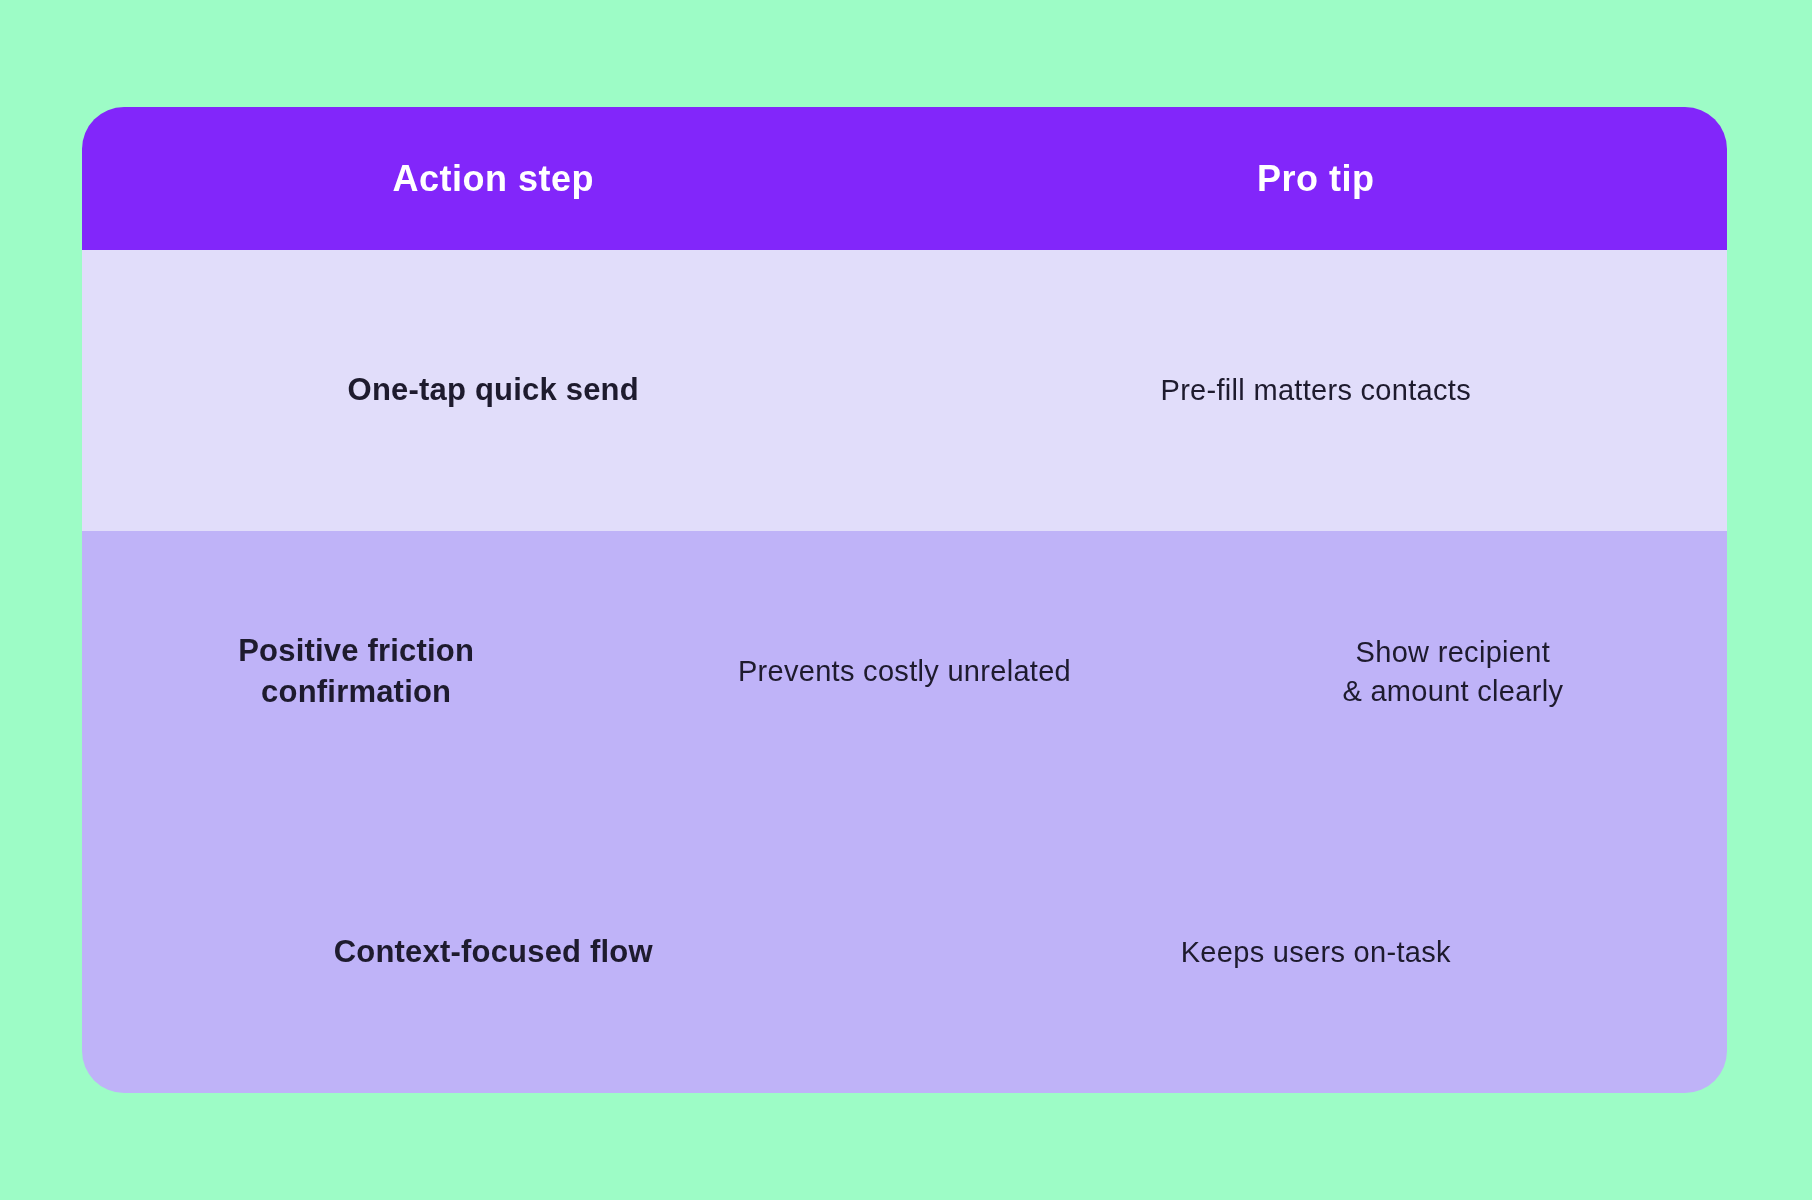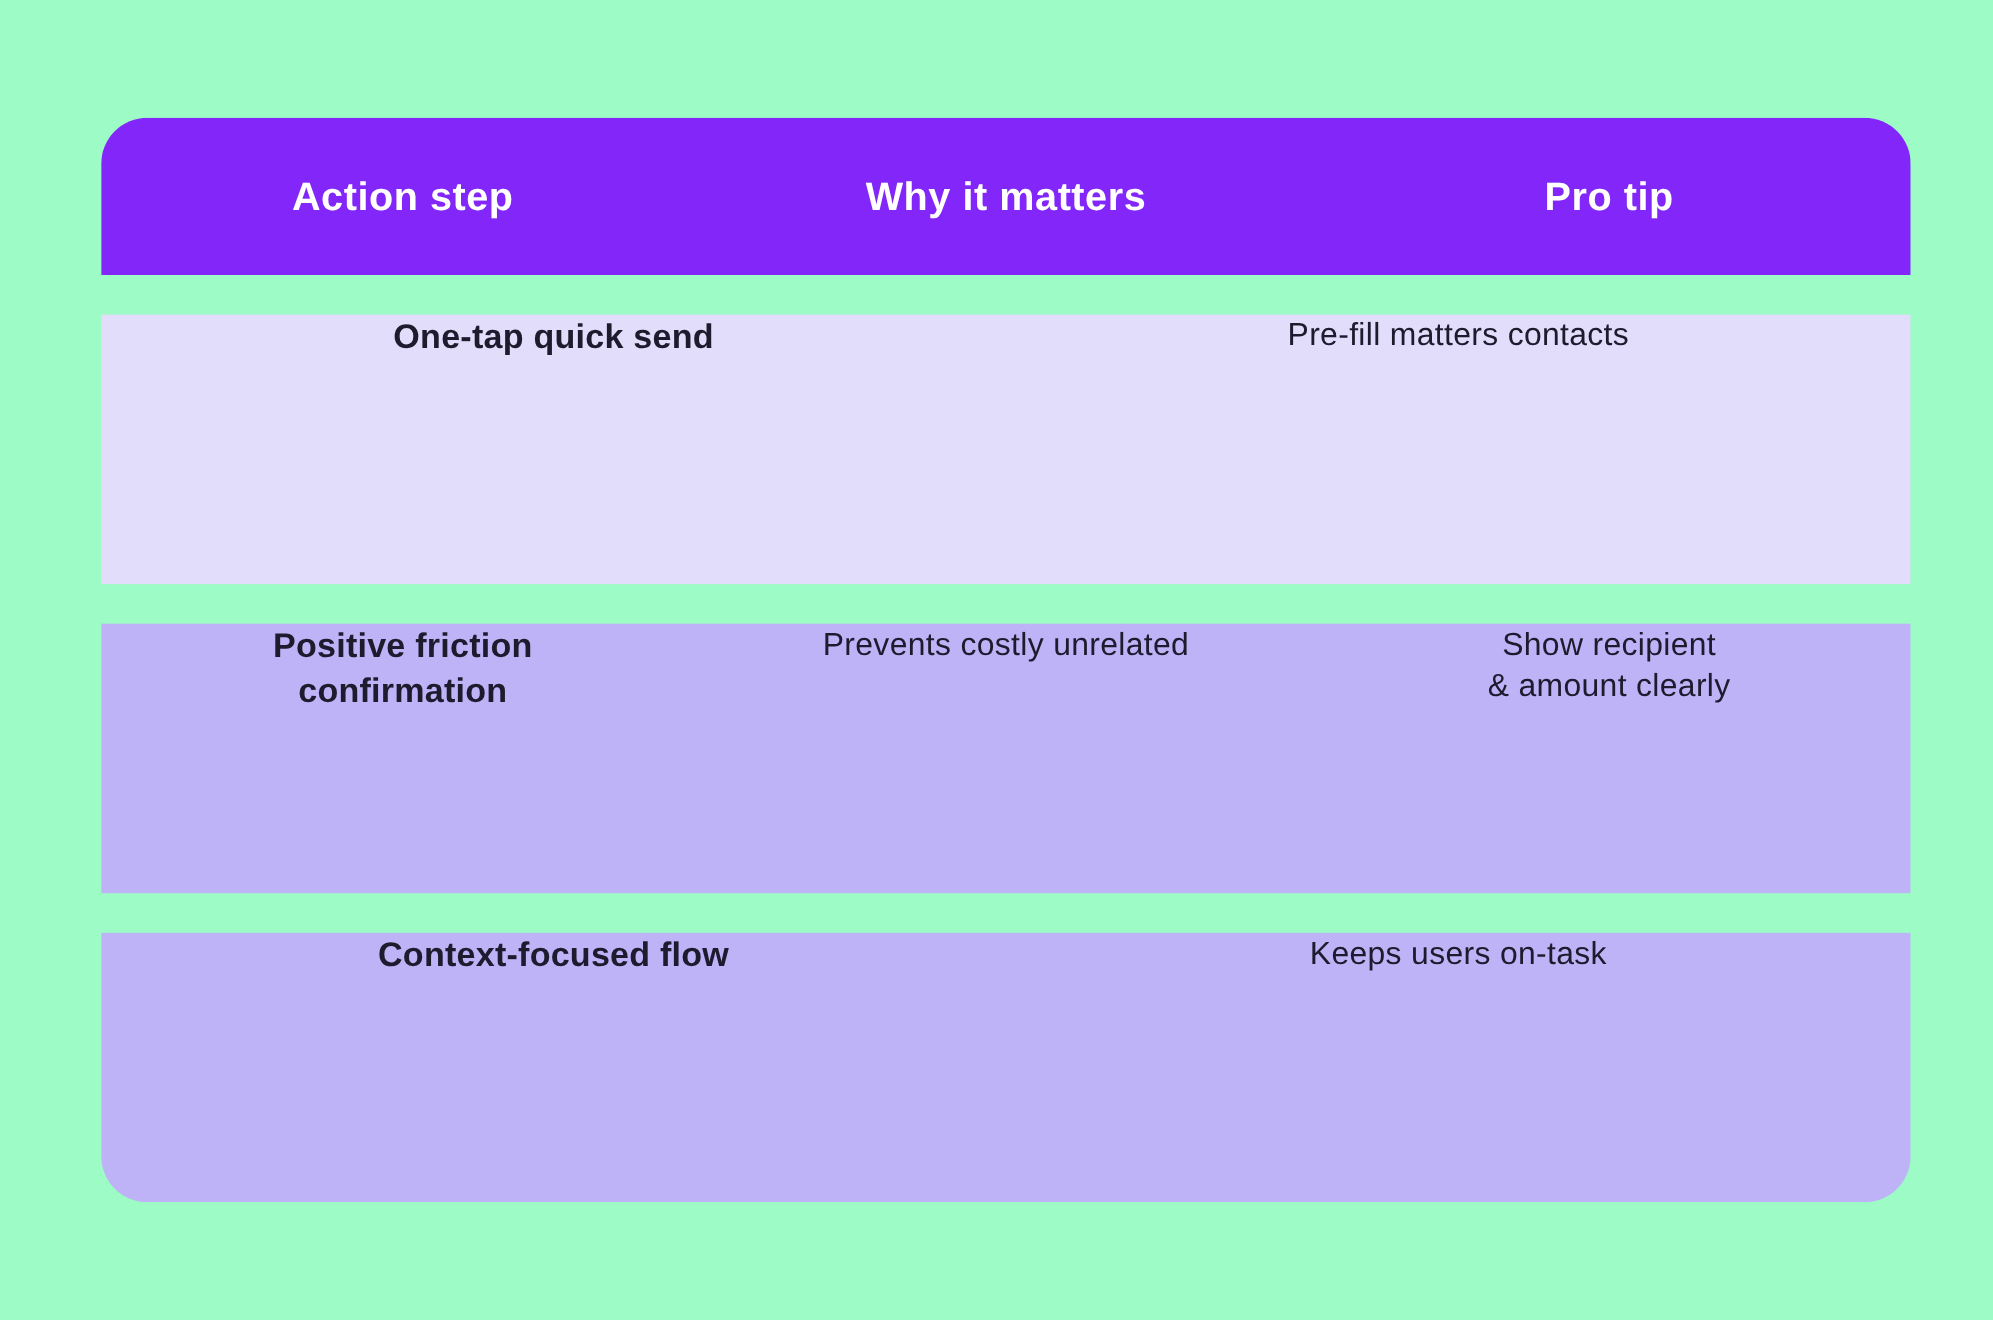--- a/index.html
+++ b/index.html
@@ -13,21 +13,21 @@
   * { box-sizing: border-box; margin: 0; padding: 0; }
   html, body {
     width: 1812px;
     height: 1200px;
     background: var(--bg);
     font-family: "Liberation Sans", sans-serif;
     overflow: hidden;
   }
   .card {
     position: absolute;
-    left: 92px;
+    left: 82px;
     top: 107px;
     width: 1645px;
     height: 986px;
     border-radius: 42px;
     overflow: hidden;
     display: flex;
     flex-direction: column;
   }
   .header-row {
     height: 143px;
@@ -43,22 +43,21 @@
     justify-content: center;
     color: var(--header-text);
     font-size: 36px;
     font-weight: 700;
     letter-spacing: 0.5px;
     text-align: center;
   }
   .row {
     flex: 1 1 0;
     display: flex;
-    align-items: flex-start;
-    margin-top: 36px;
+    align-items: center;
   }
   .row.light { background: var(--row-light); }
   .row.dark  { background: var(--row-dark); }
   .cell {
     flex: 1 1 0;
     display: flex;
     align-items: center;
     justify-content: center;
     text-align: center;
     color: var(--cell-text);
@@ -75,21 +74,20 @@
     letter-spacing: 0.2px;
   }
 </style>
 </head>
 <body>
 
 <div class="card">
 
   <div class="header-row">
     <div class="header-cell">Action step</div>
-    <div class="header-cell">Why it matters</div>
     <div class="header-cell">Pro tip</div>
   </div>
 
   <div class="row light">
     <div class="cell action">One-tap quick send</div>
     <div class="cell">Pre-fill matters contacts</div>
   </div>
 
   <div class="row dark">
     <div class="cell action">Positive friction

